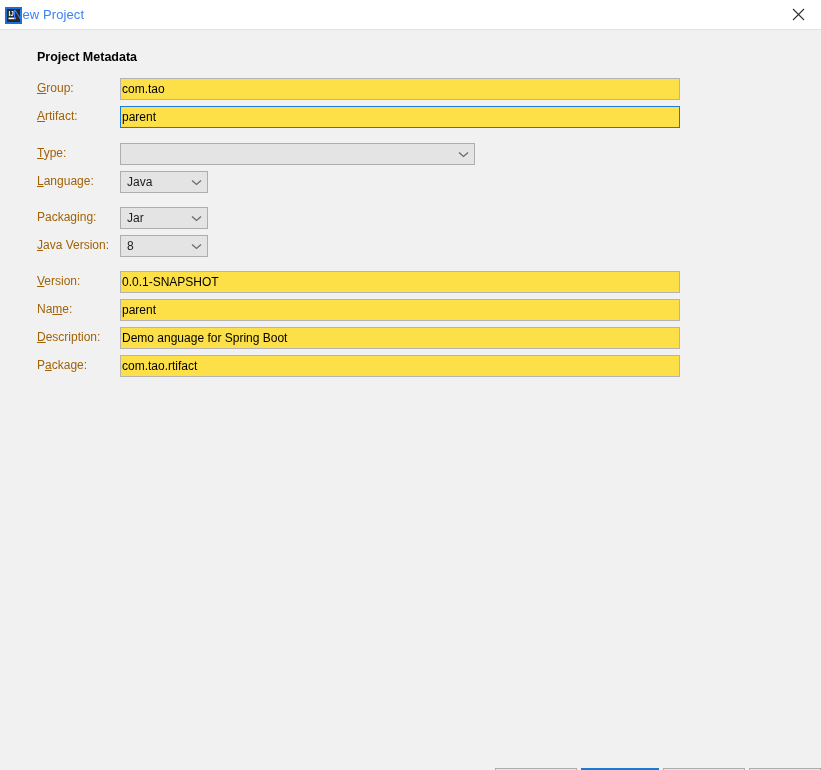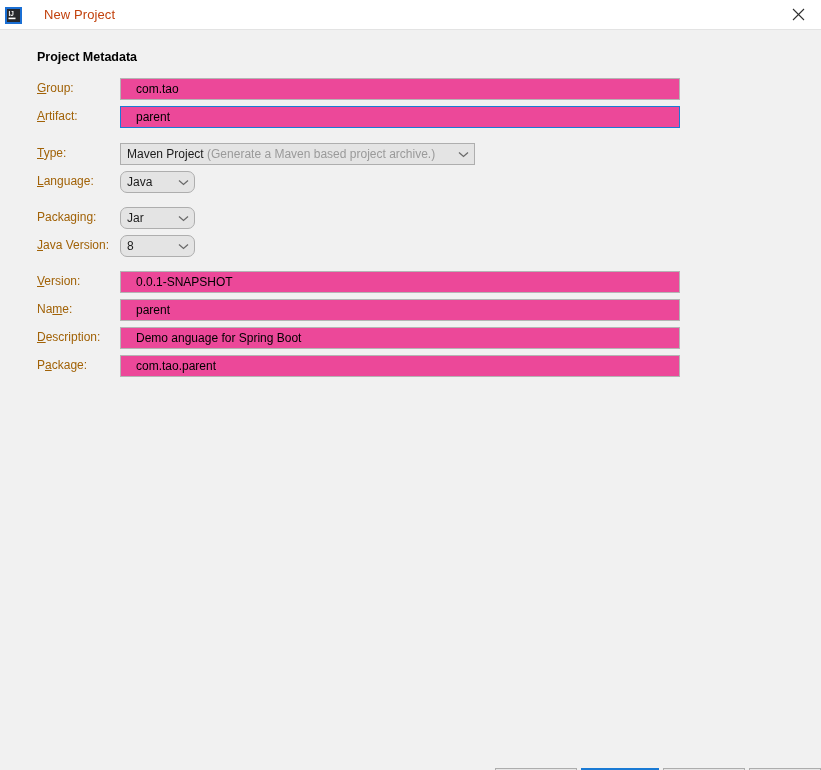--- a/index.html
+++ b/index.html
@@ -34,23 +34,23 @@
     background: #27282c;
     border: 2px solid #1a6fd4;
     box-sizing: border-box;
     display: flex;
     align-items: center;
     justify-content: center;
   }
   .app-icon svg { display: block; }
   .title-text {
     position: absolute;
-    left: 44px; top: 7px;
+    left: 13px; top: 7px;
     font-size: 13px;
-    color: #c2410c;
+    color: #3b82f6;
     letter-spacing: .1px;
   }
   .close-btn {
     position: absolute;
     right: 0; top: 0;
     width: 45px; height: 29px;
     display: flex;
     align-items: center;
     justify-content: center;
     cursor: default;
@@ -88,27 +88,27 @@
     white-space: nowrap;
   }
   .lbl u { text-decoration: underline; }
 
   .field {
     position: absolute;
     left: 103px;
     top: 0;
     width: 560px;
     height: 22px;
-    background: #ec4899;
+    background: #fde047;
     border: 1px solid #b4b4b4;
     box-sizing: border-box;
     font-family: "Liberation Sans", sans-serif;
     font-size: 12px;
     color: #000;
-    padding: 0 15px;
+    padding: 0 1px;
     line-height: 20px;
     white-space: nowrap;
     overflow: hidden;
   }
   .field.focused {
     border: 1px solid #1a7ad4;
   }
 
   .combo {
     position: absolute;
@@ -134,21 +134,21 @@
   }
   .combo .arrow {
     position: absolute;
     right: 5px;
     top: 0;
     height: 20px;
     display: flex;
     align-items: center;
   }
   .combo.wide  { width: 355px; }
-  .combo.small { width: 75px; border-radius: 7px; }
+  .combo.small { width: 88px; }
 
   
   .btn {
     position: absolute;
     top: 738px;
     height: 26px;
     background: #e6e6e6;
     border: 1px solid #adadad;
     box-sizing: border-box;
     font-family: "Liberation Sans", sans-serif;
@@ -204,29 +204,28 @@
       <div class="row" style="top: 269px;">
         <div class="lbl">Na<u>m</u>e:</div>
         <div class="field">parent</div>
       </div>
       <div class="row" style="top: 297px;">
         <div class="lbl"><u>D</u>escription:</div>
         <div class="field">Demo anguage for Spring Boot</div>
       </div>
       <div class="row" style="top: 325px;">
         <div class="lbl">P<u>a</u>ckage:</div>
-        <div class="field">com.tao.parent</div>
+        <div class="field">com.tao.rtifact</div>
       </div>
     </div>
 
   <div id="combo-rows">
       <div class="row" style="top: 113px;">
         <div class="lbl"><u>T</u>ype:</div>
         <div class="combo wide">
-          <span class="val">Maven Project<span class="hint"> (Generate a Maven based project archive.)</span></span>
           <span class="arrow">
             <svg width="11" height="7" viewBox="0 0 11 7" aria-hidden="true">
               <path d="M1 1.4 L5.5 5.4 L10 1.4" fill="none" stroke="#6b6b6b" stroke-width="1.3"></path>
             </svg>
           </span>
         </div>
       </div>
       <div class="row" style="top: 141px;">
         <div class="lbl"><u>L</u>anguage:</div>
         <div class="combo small">

